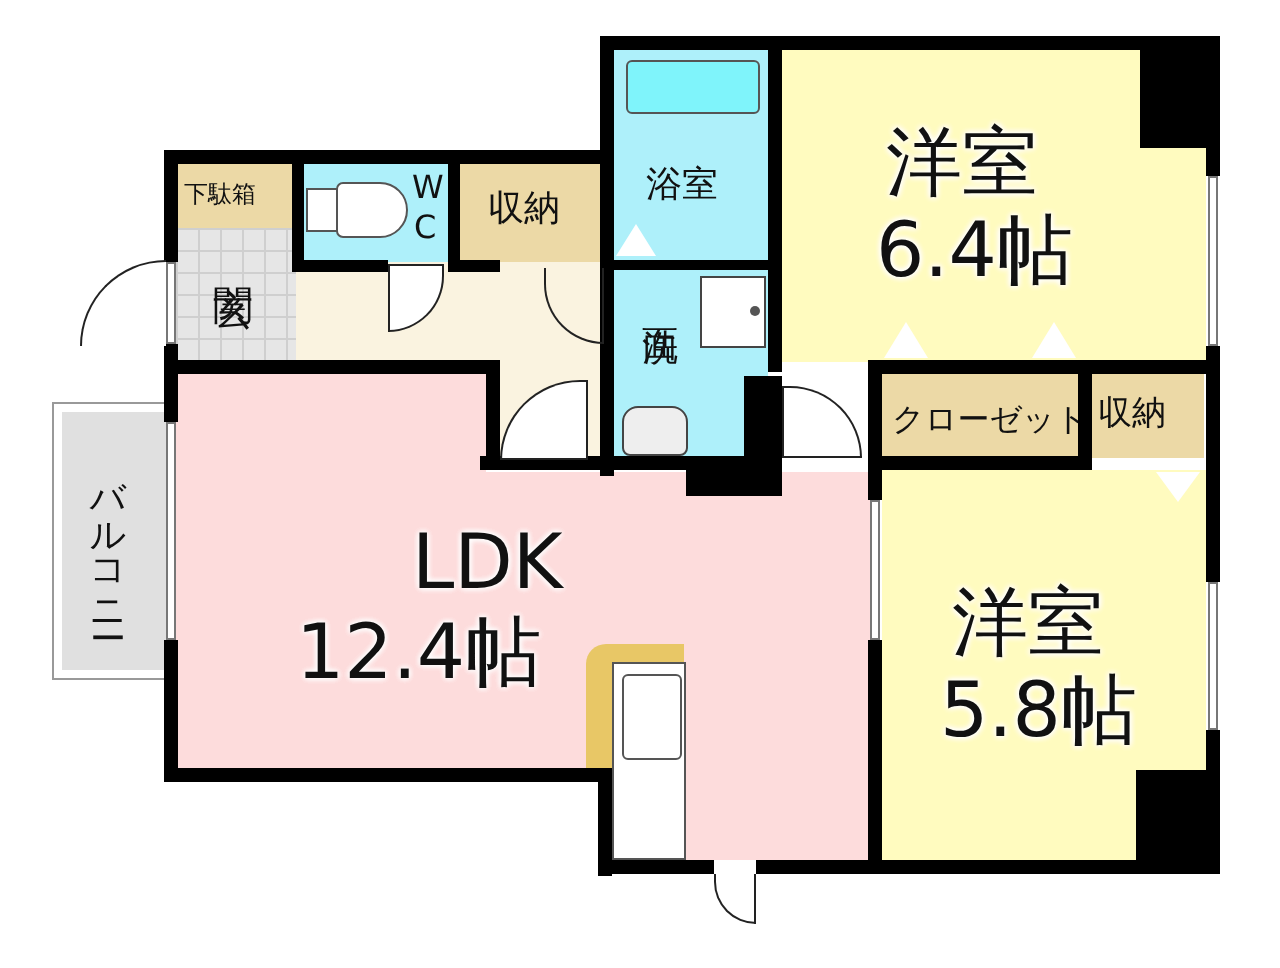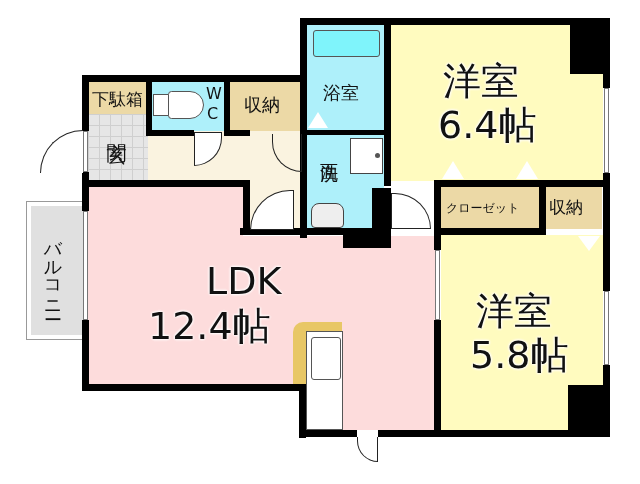--- a/index.html
+++ b/index.html
@@ -3,21 +3,21 @@
 <meta charset="utf-8">
 <style>
   html,body{margin:0;padding:0;background:#ffffff;}
   body{width:640px;height:484px;position:relative;overflow:hidden;font-family:"DejaVu Sans","Liberation Sans",sans-serif;}
   .abs{position:absolute;box-sizing:border-box;}
   .wall{position:absolute;background:#000;}
   .room{position:absolute;box-sizing:border-box;}
   .lbl{position:absolute;color:#111;text-align:center;line-height:1;white-space:nowrap;}
   .big{font-size:38px;text-shadow:0 0 3px #fff,0 0 3px #fff,0 0 3px #fff;}
   .med{font-size:19px;}
-  .sm{font-size:17px;}
+  .sm{font-size:12px;}
   .vert{writing-mode:vertical-rl;}
   .win{position:absolute;background:#fff;border:1px solid #777;box-sizing:border-box;}
   .door{position:absolute;box-sizing:border-box;border:1px solid #222;}
   .tri{position:absolute;width:0;height:0;}
 </style>
 </head>
 <body>
 
 <div class="room" style="left:26px;top:201px;width:58px;height:139px;background:#ffffff;border:1px solid #999;"></div>
 <div class="room" style="left:31px;top:206px;width:52px;height:129px;background:#e0e0e0;"></div>
@@ -49,21 +49,21 @@
 <div class="abs" style="left:375px;top:153px;width:5px;height:5px;border-radius:50%;background:#555;"></div>
 <div class="abs" style="left:311px;top:203px;width:33px;height:25px;background:#eee;border:1px solid #444;border-radius:8px 8px 4px 4px;"></div>
 <div class="lbl med vert" style="left:320px;top:150px;font-size:18px;">洗面</div>
 
 <div class="room" style="left:391px;top:25px;width:212px;height:156px;background:#fffbbf;"></div>
 <div class="wall" style="left:570px;top:18px;width:38px;height:56px;"></div>
 <div class="lbl big" style="left:443px;top:62px;">洋室</div>
 <div class="lbl big" style="left:438px;top:106px;">6.4帖</div>
 
 <div class="room" style="left:441px;top:186px;width:98px;height:43px;background:#ecd9a6;"></div>
-<div class="lbl sm" style="left:446px;top:202px;font-size:12px;">クローゼット</div>
+<div class="lbl sm" style="left:446px;top:202px;font-size:16px;">クローゼット</div>
 <div class="room" style="left:546px;top:186px;width:56px;height:43px;background:#ecd9a6;"></div>
 <div class="lbl med" style="left:549px;top:199px;font-size:17px;">収納</div>
 
 <div class="room" style="left:88px;top:187px;width:155px;height:203px;background:#fddcdc;"></div>
 <div class="room" style="left:240px;top:236px;width:196px;height:154px;background:#fddcdc;"></div>
 <div class="room" style="left:305px;top:300px;width:131px;height:130px;background:#fddcdc;"></div>
 
 <div class="abs" style="left:293px;top:322px;width:49px;height:62px;background:#e8c766;border-radius:10px 0 0 0;"></div>
 <div class="abs" style="left:306px;top:331px;width:37px;height:99px;background:#fff;border:1px solid #555;"></div>
 <div class="abs" style="left:311px;top:337px;width:30px;height:43px;background:#fff;border:1px solid #555;border-radius:3px;"></div>

